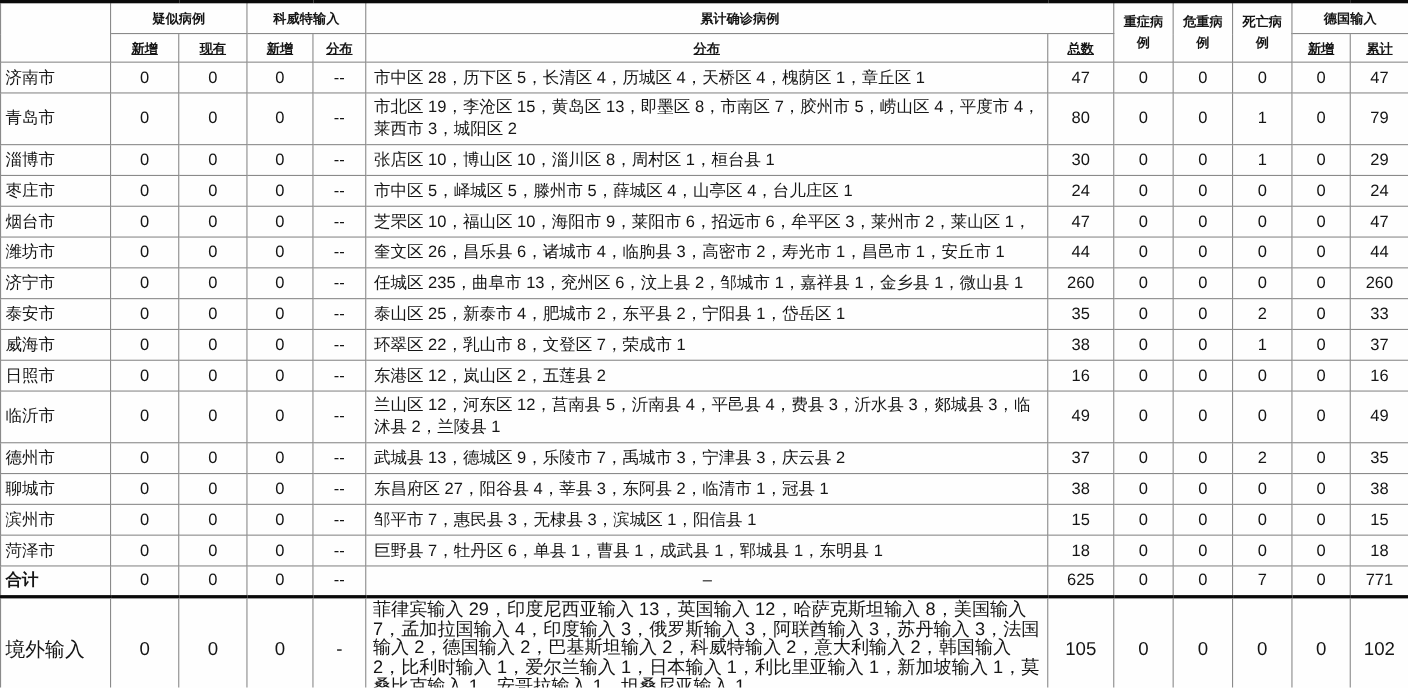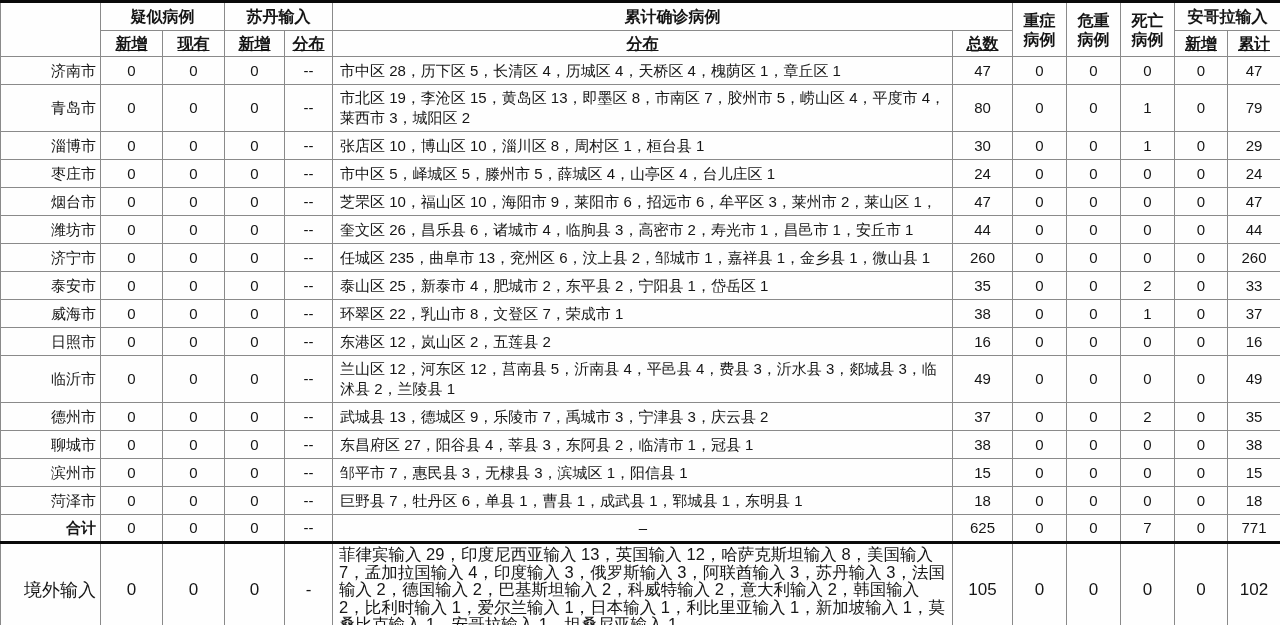--- a/index.html
+++ b/index.html
@@ -33,36 +33,36 @@
   col.c-dn    { width: 53px; }
   col.c-dc    { width: 53px; }
 
   th, td {
     border: 1px solid #8a8a8a;
     box-sizing: border-box;
     vertical-align: middle;
   }
   thead th {
     font-weight: 700;
-    font-size: 16px;
+    font-size: 12px;
     line-height: 20px;
     text-align: center;
     padding: 2px 2px;
   }
   thead tr.h1 th { height: 29px; }
   thead tr.h2 th { height: 26px; text-decoration: underline; }
   th.wrap2 { line-height: 19px; padding: 2px 6px; }
 
   tbody td {
     font-size: 15px;
     line-height: 20px;
     padding: 3px 4px;
   }
   td.c { text-align: center; }
-  td.city { text-align: right; }
+  td.city { text-align: left; }
   td.dist { text-align: left; padding-left: 7px; padding-right: 6px; margin-left: 27px; }
   td.dist.center { text-align: center; }
 
   tr.data-row { height: 28px; }
   tr.sum-row td:first-child { font-weight: 700; }
 
   tr.imported-row td { border-top: 3px solid #0a0a0a; font-size: 16.5px; }
   tr.imported-row td.city { font-size: 18px; }
   tr.imported-row td.dist {
     line-height: 17.5px;
@@ -86,26 +86,26 @@
       <col class="c-sev">
       <col class="c-cri">
       <col class="c-dea">
     <col class="c-dn">
       <col class="c-dc">
   </colgroup>
   <thead>
     <tr class="h1">
       <th rowspan="2"></th>
       <th colspan="2">疑似病例</th>
-      <th colspan="2">苏丹输入</th>
+      <th colspan="2">科威特输入</th>
       <th colspan="2">累计确诊病例</th>
       <th rowspan="2" class="wrap2">重症病例</th>
       <th rowspan="2" class="wrap2">危重病例</th>
       <th rowspan="2" class="wrap2">死亡病例</th>
-      <th colspan="2">安哥拉输入</th>
+      <th colspan="2">德国输入</th>
     </tr>
     <tr class="h2">
       <th>新增</th>
       <th>现有</th>
       <th>新增</th>
       <th>分布</th>
       <th>分布</th>
       <th>总数</th>
       <th>新增</th>
       <th>累计</th>

